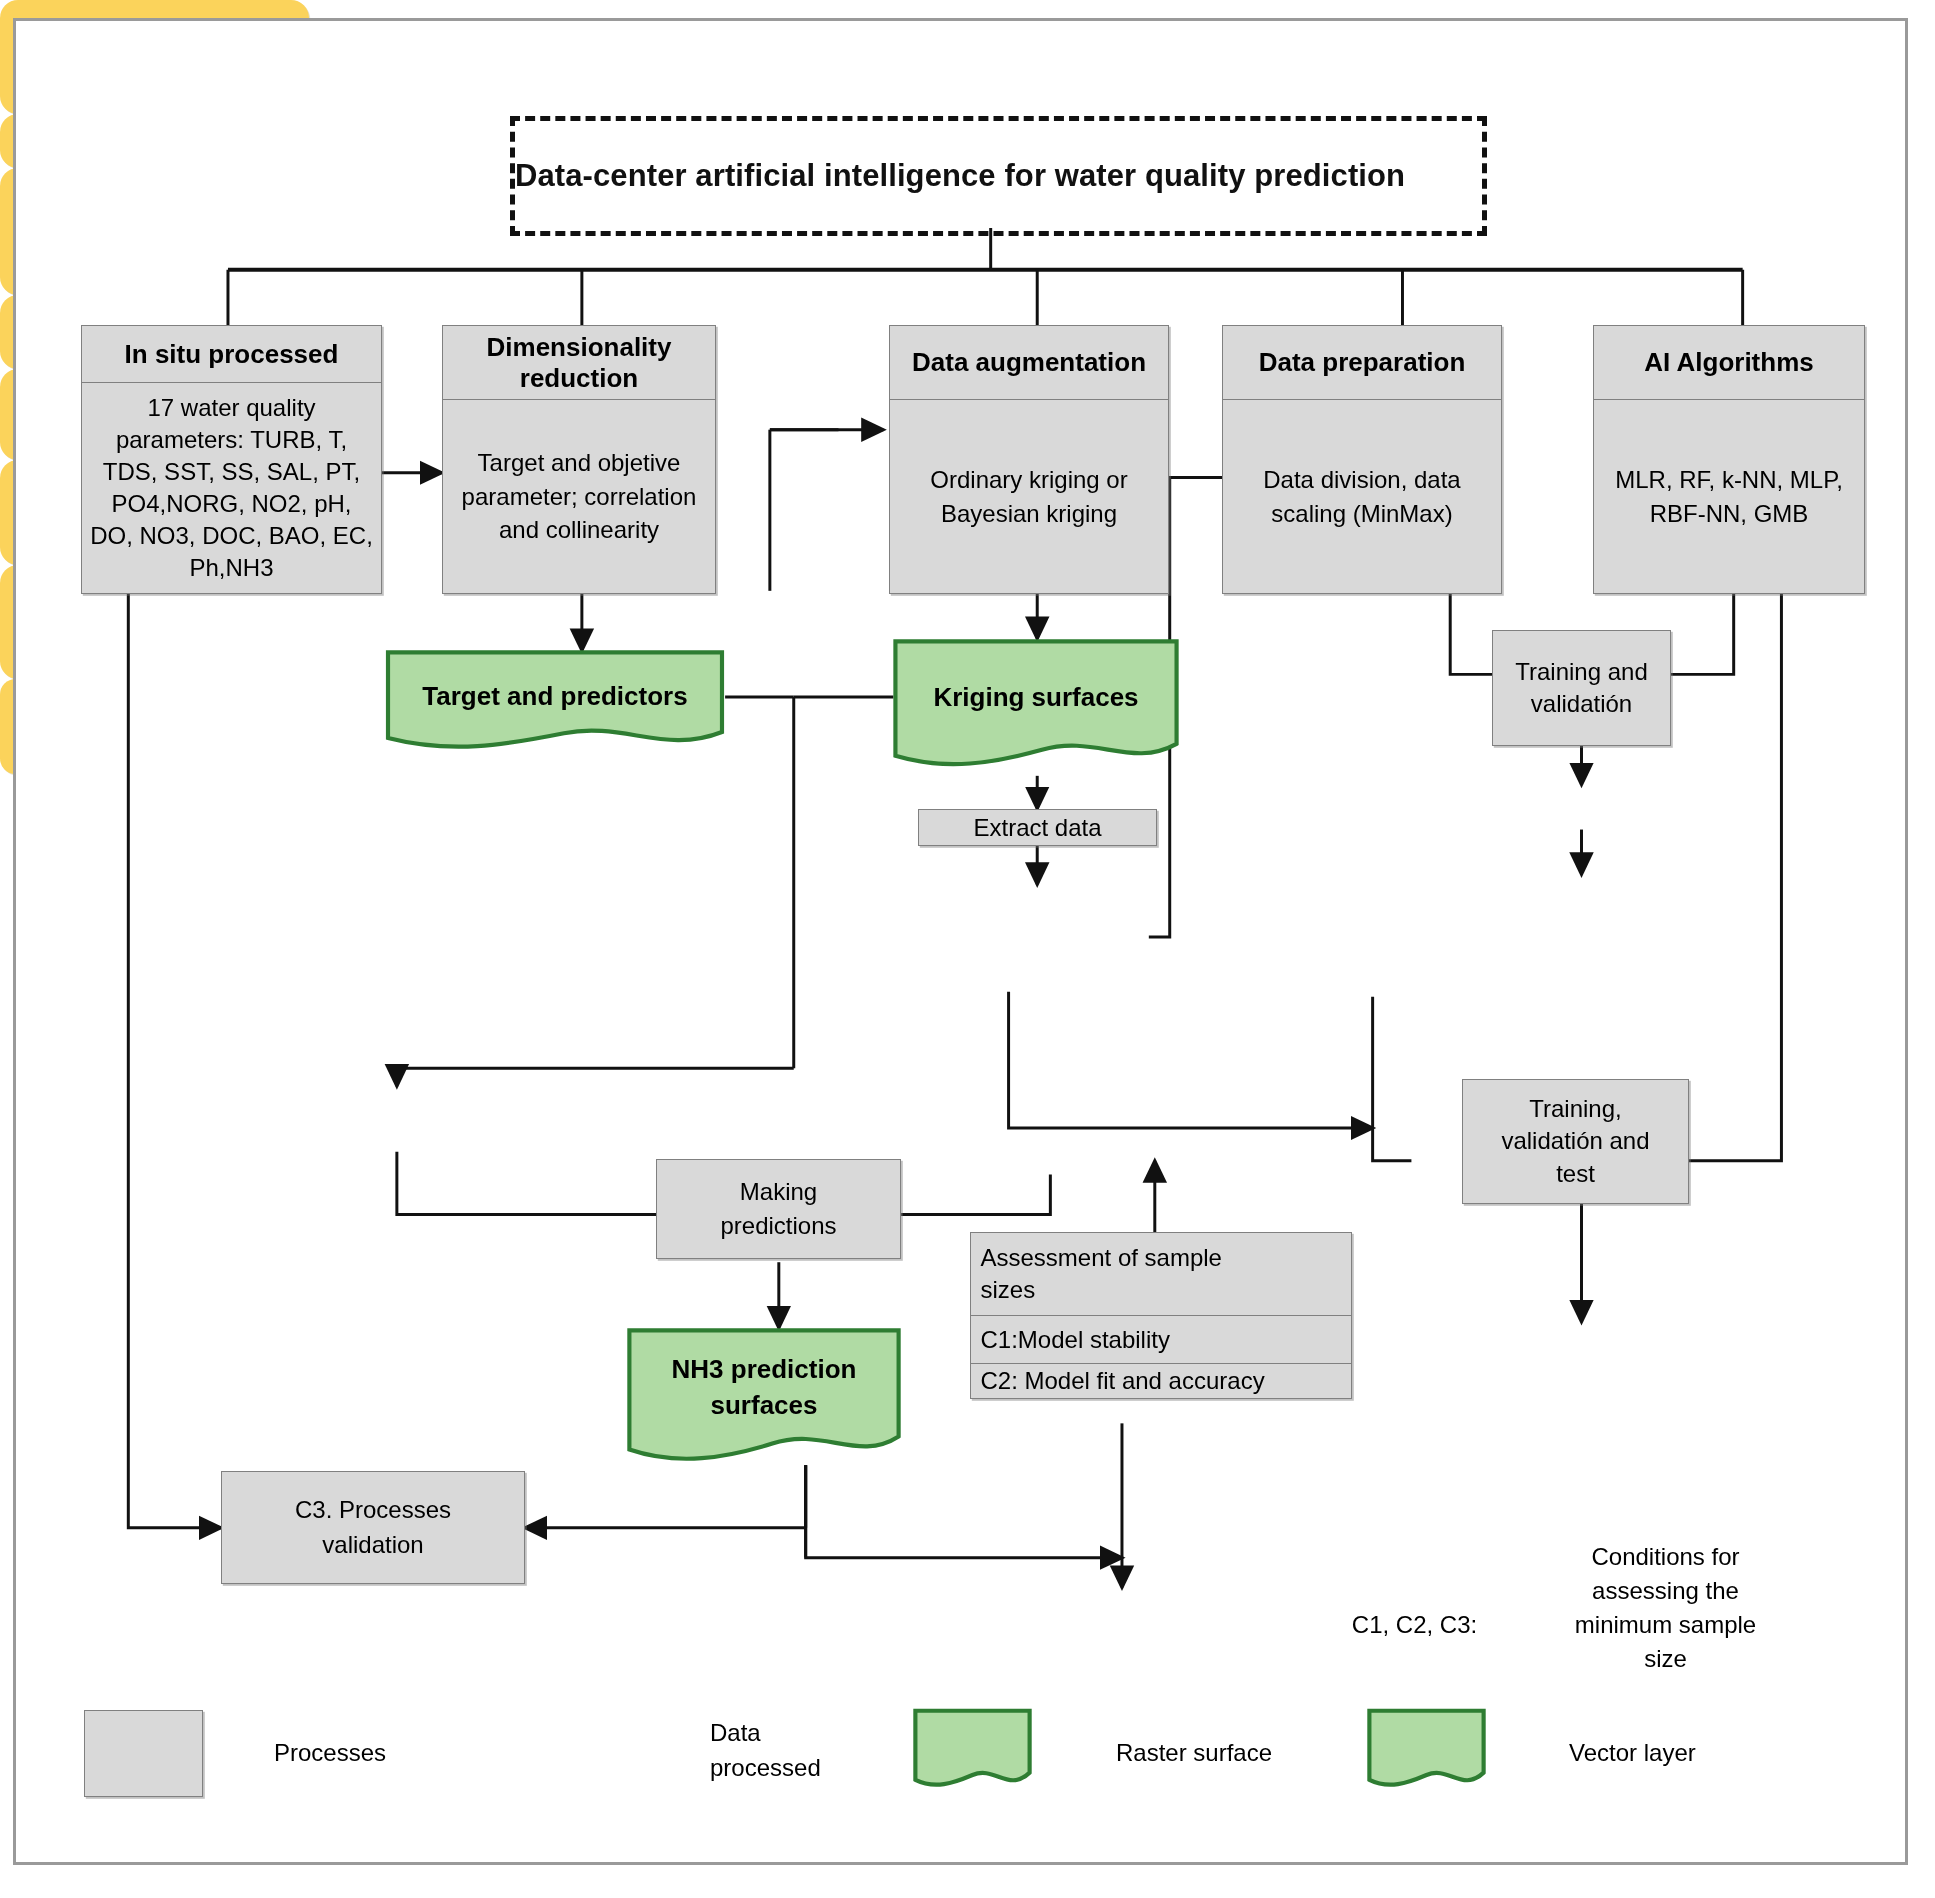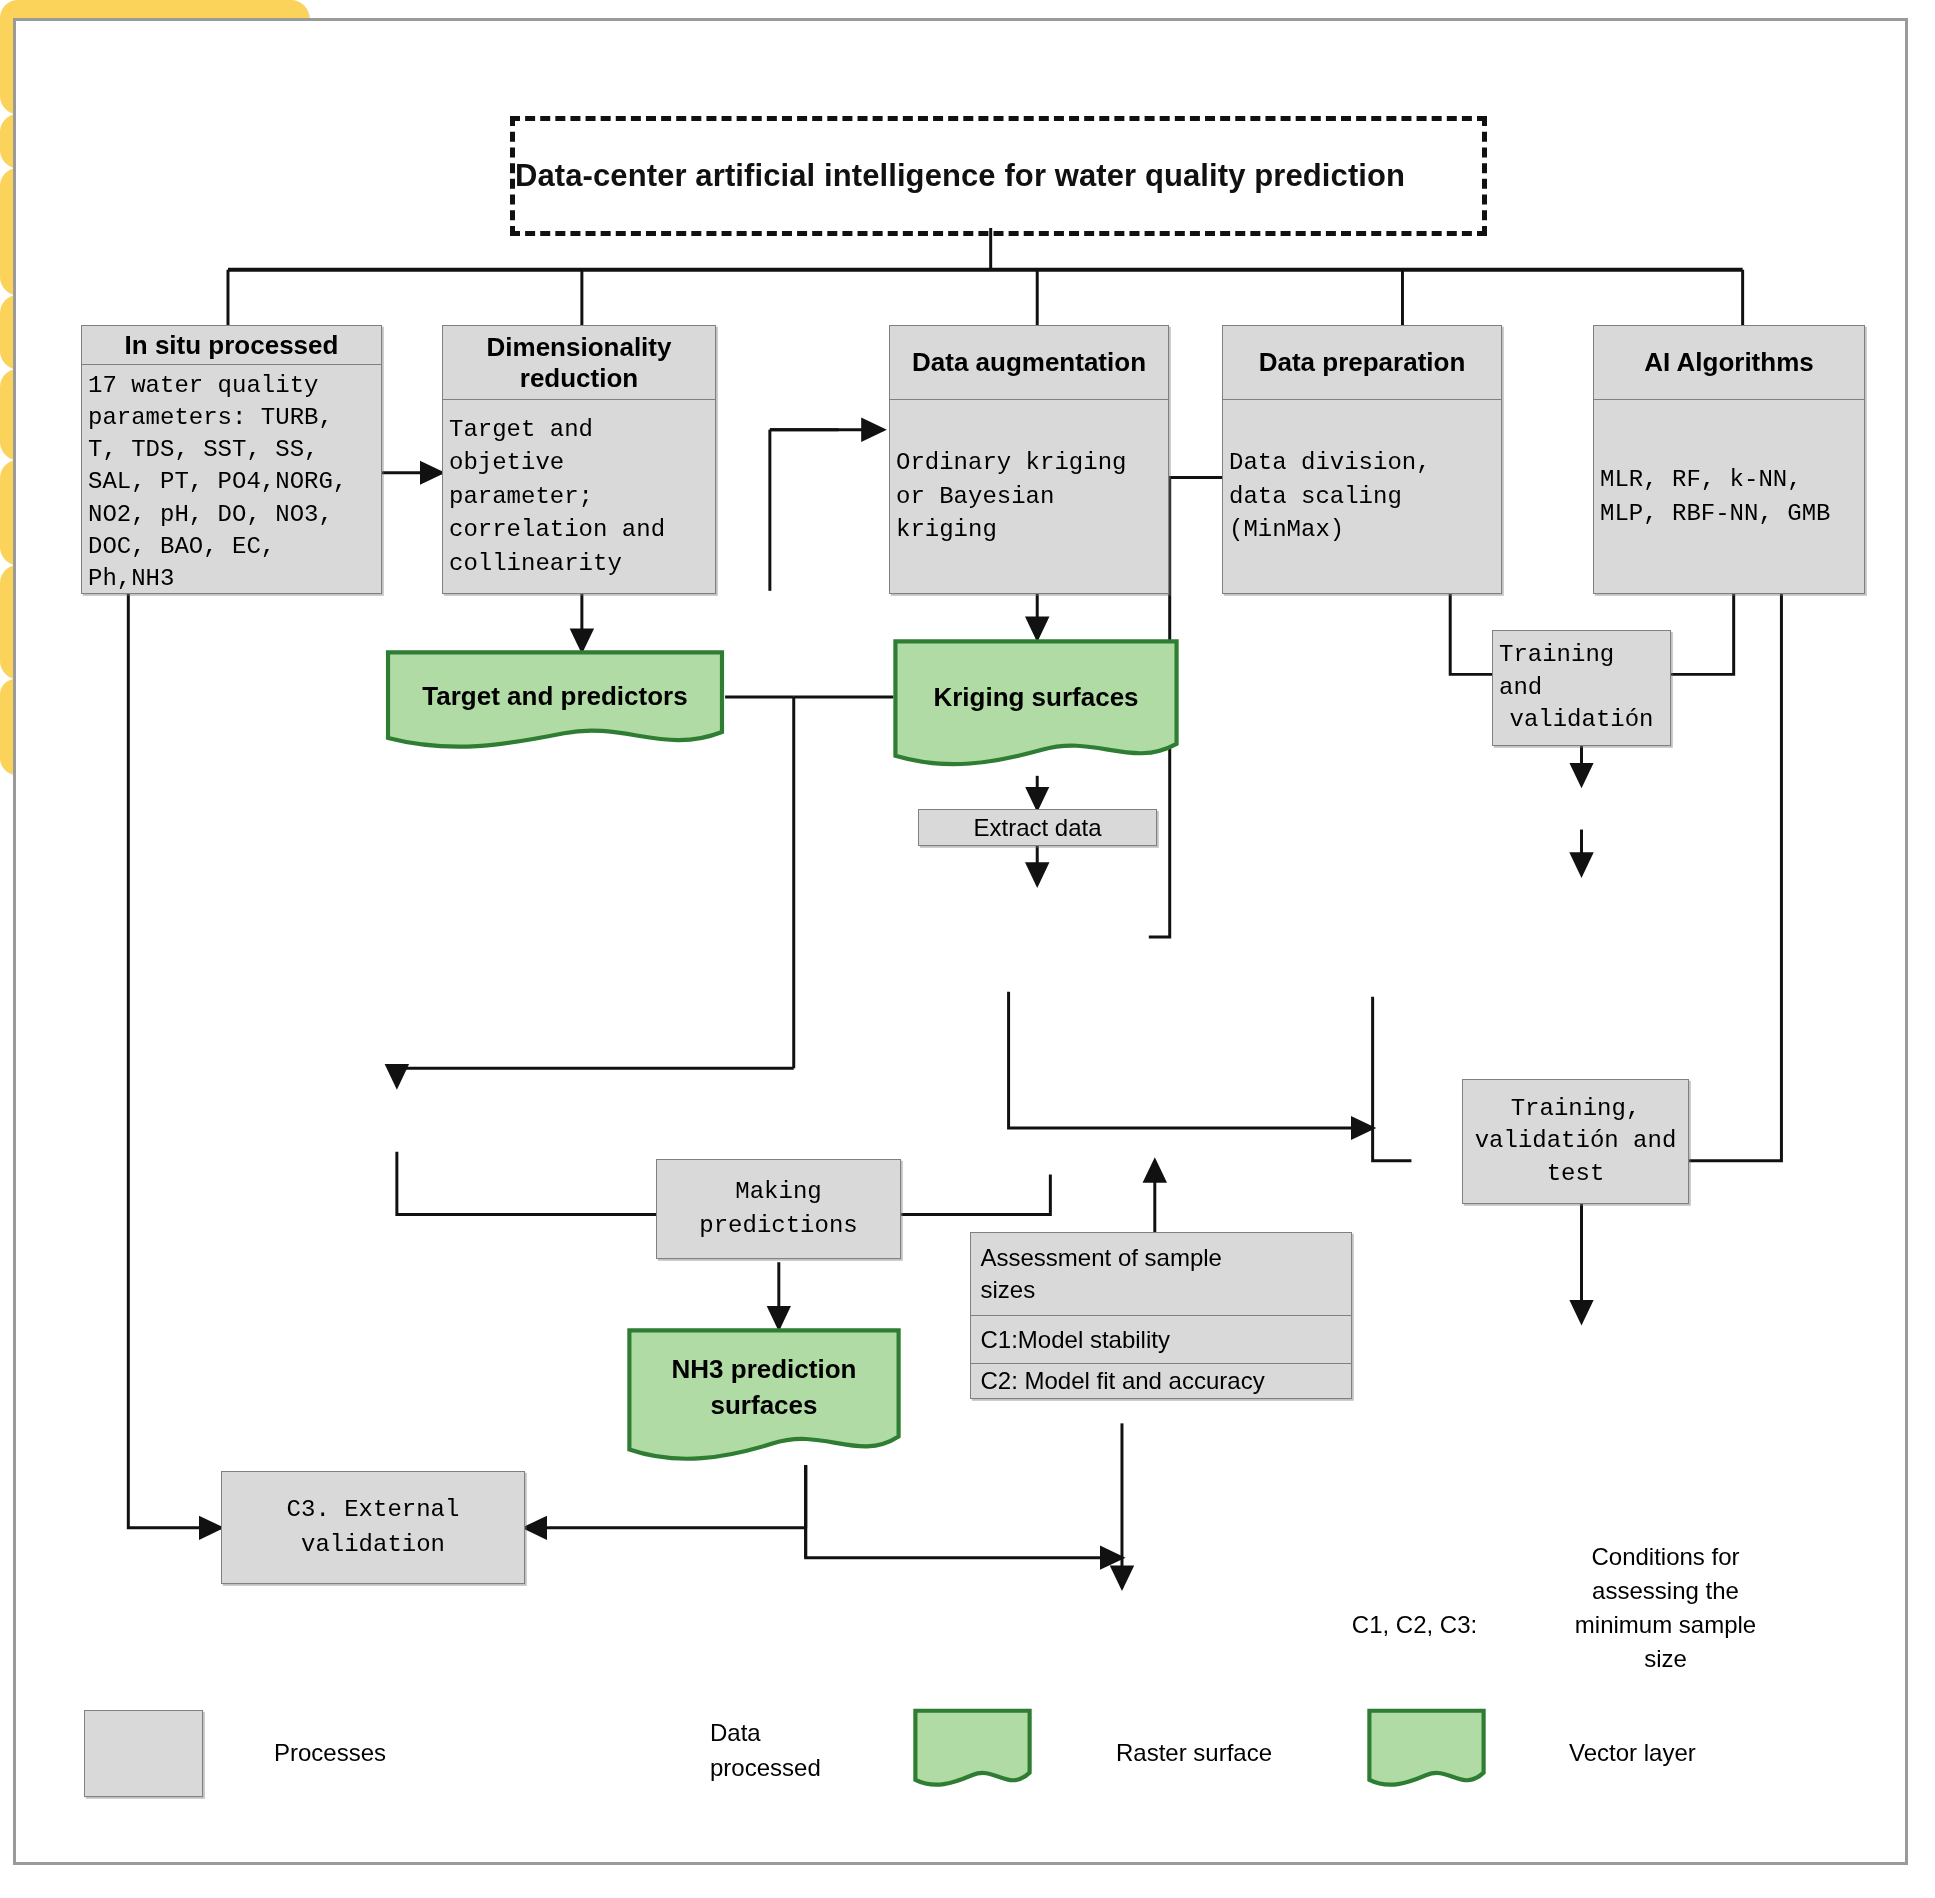--- a/index.html
+++ b/index.html
@@ -4,21 +4,21 @@
 <style>
   html,body{margin:0;padding:0;background:#ffffff;}
   body{font-family:"Liberation Sans", sans-serif;}
   #stage{position:relative;width:1936px;height:1899px;background:#ffffff;overflow:hidden;}
   #frame{position:absolute;left:13px;top:18px;width:1895px;height:1847px;border:3px solid #9a9a9a;background:#fff;box-sizing:border-box;}
   svg#wires{position:absolute;left:0;top:0;width:1936px;height:1899px;pointer-events:none;}
 
   .node{position:absolute;box-sizing:border-box;display:flex;flex-direction:column;}
   .proc{background:#d9d9d9;border:1.8px solid #808080;box-shadow:1.8px 1.8px 0 rgba(120,120,120,.45);}
   .proc .hdr{font-weight:bold;text-align:center;display:flex;align-items:center;justify-content:center;padding:3.6px 4.8px;border-bottom:1.8px solid #808080;}
-  .proc .body{flex:1;display:flex;align-items:center;justify-content:center;text-align:left;padding:4.8px 6px;font-family:Liberation Mono, monospace;}
+  .proc .body{flex:1;display:flex;align-items:center;justify-content:center;text-align:center;padding:4.8px 6px;}
   .proc.simple{display:flex;align-items:center;justify-content:center;text-align:center;padding:4.8px 6px;}
 
   .yellow{background:#FBD35B;border:none;border-radius:18px;display:flex;align-items:center;justify-content:center;text-align:center;padding:3.6px 8.4px;box-shadow:1.2px 1.2px 0 rgba(160,140,60,.25);}
 
   .greenwrap{position:absolute;}
   .greenwrap .lbl{position:absolute;left:0;width:100%;text-align:center;font-weight:bold;}
 
   .plain{position:absolute;text-align:center;}
 
   .lgd-label{position:absolute;}
@@ -230,21 +230,21 @@
 
   <div class="yellow" style="left:1358px;top:1322px;width:334px;height:98px;">
     <div style="line-height:1.3;">
       <div class="t-lg b">Statistics: Adjusted</div>
       <div class="t-lg b">R2, RMSE, SMAPE</div>
     </div>
   </div>
 
   <div class="node proc" style="left:221px;top:1471px;width:304px;height:113px;">
     <div class="body t-md" style="flex-direction:column;line-height:1.45;">
-      <span>C3. External</span>
+      <span>C3. Processes</span>
       <span>validation</span>
     </div>
   </div>
 
   <div class="yellow" style="left:1026px;top:1587px;width:233px;height:107px;">
     <div style="line-height:1.3;">
       <div class="t-lg b">Best sample</div>
       <div class="t-lg b">size</div>
     </div>
   </div>

